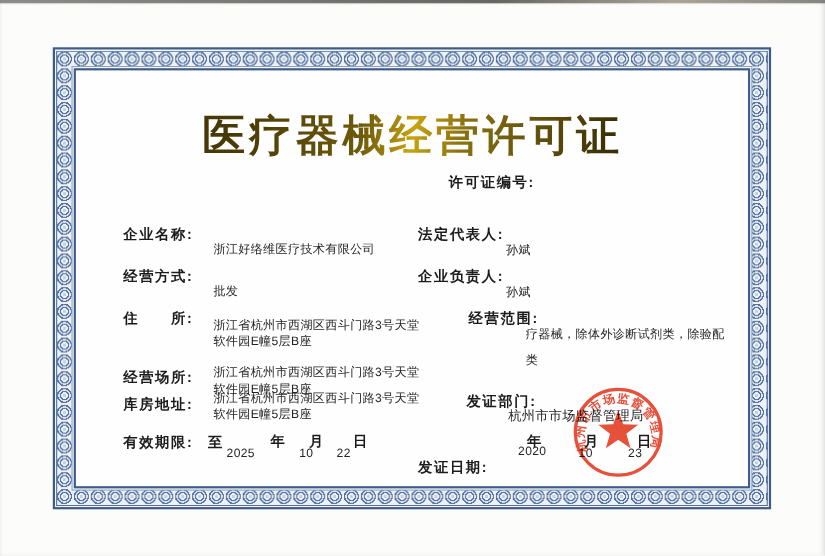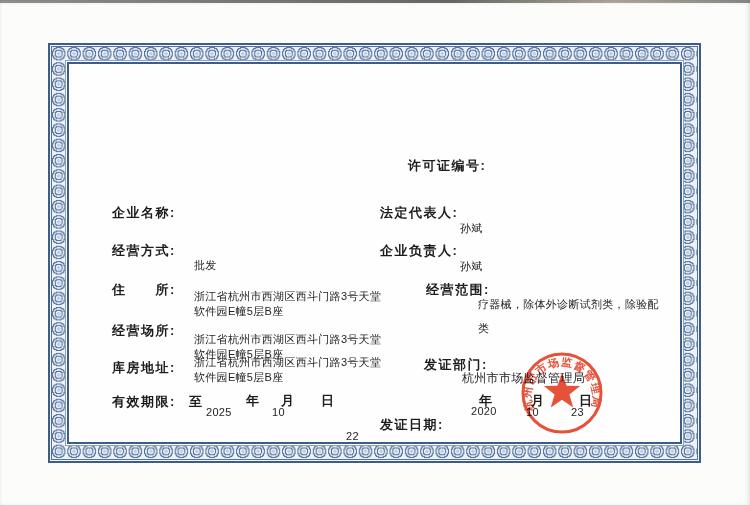--- a/index.html
+++ b/index.html
@@ -67,48 +67,50 @@
 
 <div class="page">
   <div class="scan-edge"></div>
 
   <div class="frame">
     <div class="band"></div>
     <div class="inner"></div>
   </div>
 
   <div class="content">
+    <h1 class="title">医疗器械经营许可证</h1>
 
     <span class="lbl" style="left:408px;top:159px;">许可证编号:</span>
 
     <span class="lbl" style="left:112px;top:206px;">企业名称:</span>
+    <span class="val" style="left:194px;top:221px;">浙江好络维医疗技术有限公司</span>
 
     <span class="lbl" style="left:112px;top:244px;">经营方式:</span>
     <span class="val" style="left:194px;top:259px;">批发</span>
 
     <span class="lbl" style="left:112px;top:283px;">住　　所:</span>
     <span class="val" style="left:194px;top:290px;">浙江省杭州市西湖区西斗门路3号天堂</span>
     <span class="val" style="left:194px;top:305px;">软件园E幢5层B座</span>
 
-    <span class="lbl" style="left:112px;top:324px;">经营场所:</span>
+    <span class="lbl" style="left:112px;top:336px;">经营场所:</span>
     <span class="val" style="left:194px;top:333px;">浙江省杭州市西湖区西斗门路3号天堂</span>
     <span class="val" style="left:194px;top:348px;">软件园E幢5层B座</span>
 
     <span class="lbl" style="left:112px;top:361px;">库房地址:</span>
     <span class="val" style="left:194px;top:356px;">浙江省杭州市西湖区西斗门路3号天堂</span>
     <span class="val" style="left:194px;top:371px;">软件园E幢5层B座</span>
 
     <span class="lbl" style="left:112px;top:395px;">有效期限:</span>
     <span class="lbl" style="left:189px;top:395px;">至</span>
     <span class="lbl" style="left:246px;top:394px;">年</span>
     <span class="lbl" style="left:281px;top:394px;">月</span>
     <span class="lbl" style="left:321px;top:394px;">日</span>
     <span class="val" style="left:206px;top:406px;">2025</span>
     <span class="val" style="left:272px;top:406px;">10</span>
-    <span class="val" style="left:306px;top:430px;margin-left:40px;">22</span>
+    <span class="val" style="left:306px;top:406px;">22</span>
 
     <span class="lbl" style="left:380px;top:206px;">法定代表人:</span>
     <span class="val" style="left:460px;top:222px;">孙斌</span>
 
     <span class="lbl" style="left:380px;top:244px;">企业负责人:</span>
     <span class="val" style="left:460px;top:260px;">孙斌</span>
 
     <span class="lbl" style="left:380px;top:283px;padding-left:46px;">经营范围:</span>
     <span class="val" style="left:478px;top:298px;">疗器械，除体外诊断试剂类，除验配</span>
     <span class="val" style="left:478px;top:322px;">类</span>

